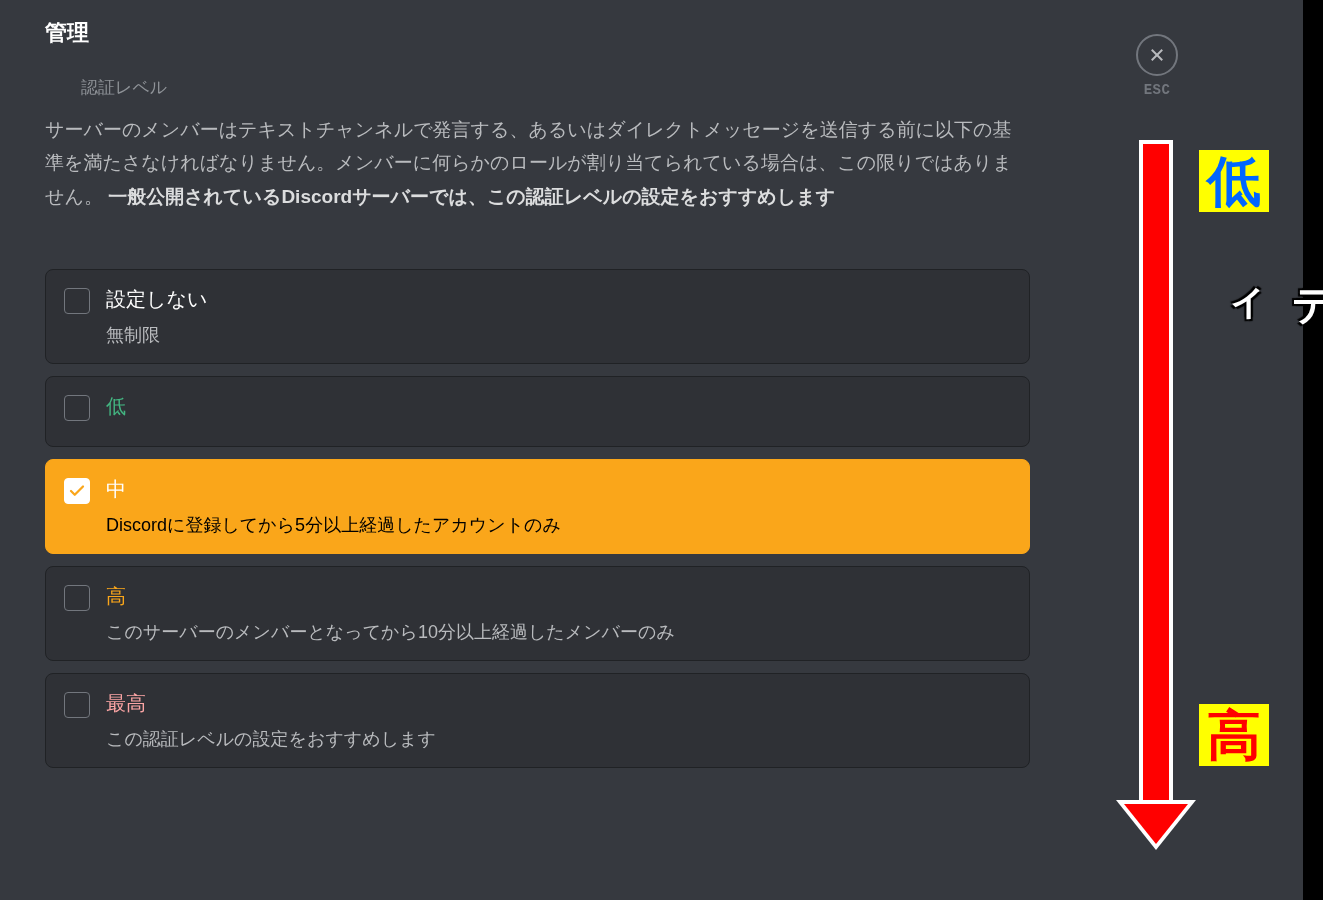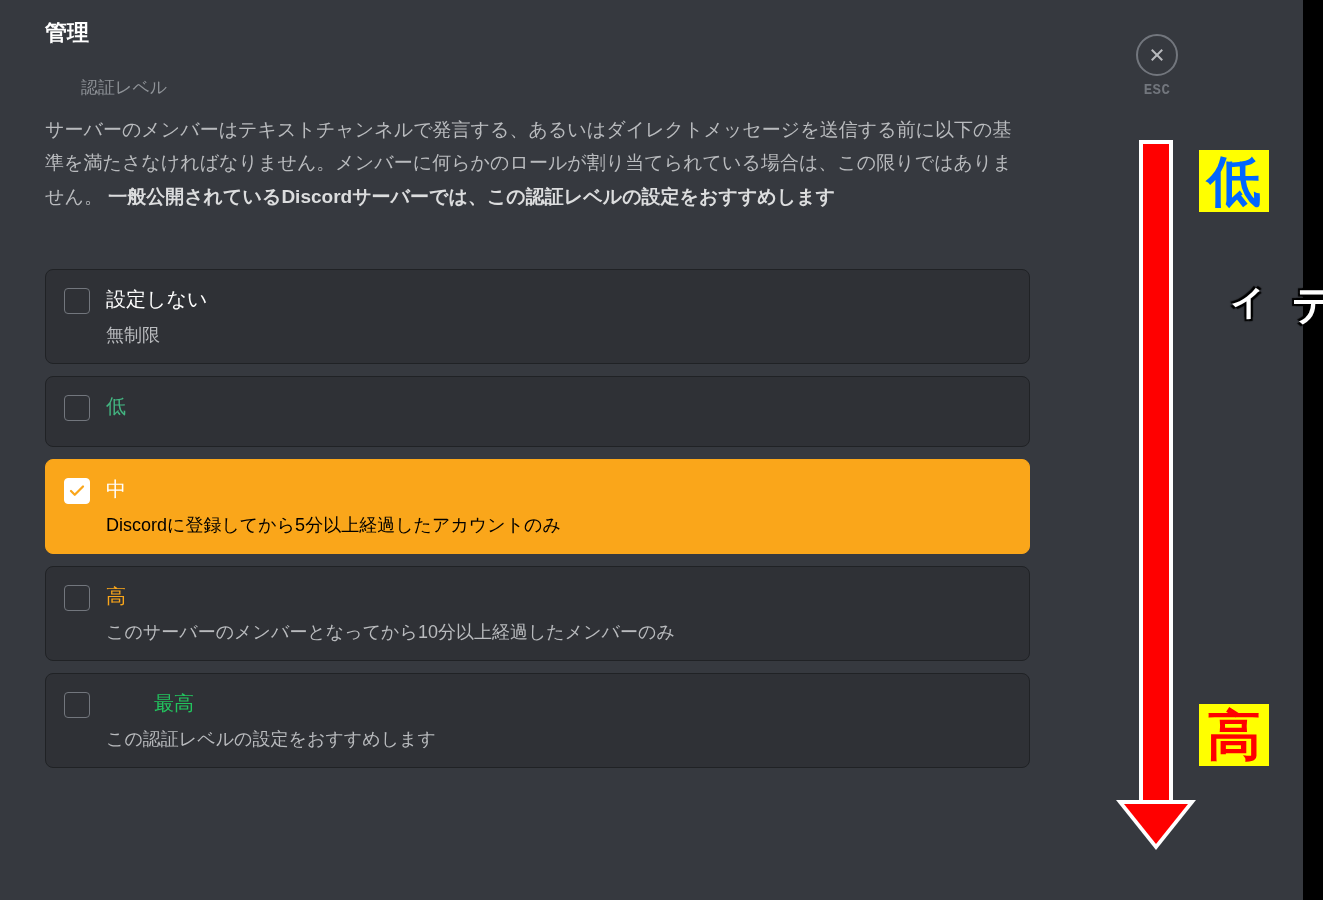--- a/index.html
+++ b/index.html
@@ -97,21 +97,21 @@
     .option.selected .option-title {
       color: #ffffff;
     }
     .option.selected .option-desc {
       color: #000000;
     }
     .title-none { color: #ffffff; }
     .title-low { color: #43b581; }
     .title-medium { color: #ffffff; }
     .title-high { color: #faa61a; }
-    .title-highest { color: #22c55e; margin-left: 48px; }
+    .title-highest { color: #fca5a5; }
     
     .close-container {
       position: absolute;
       top: 34px;
       right: 145px;
       display: flex;
       flex-direction: column;
       align-items: center;
       gap: 6px;
       font-family: Liberation Mono, monospace;

